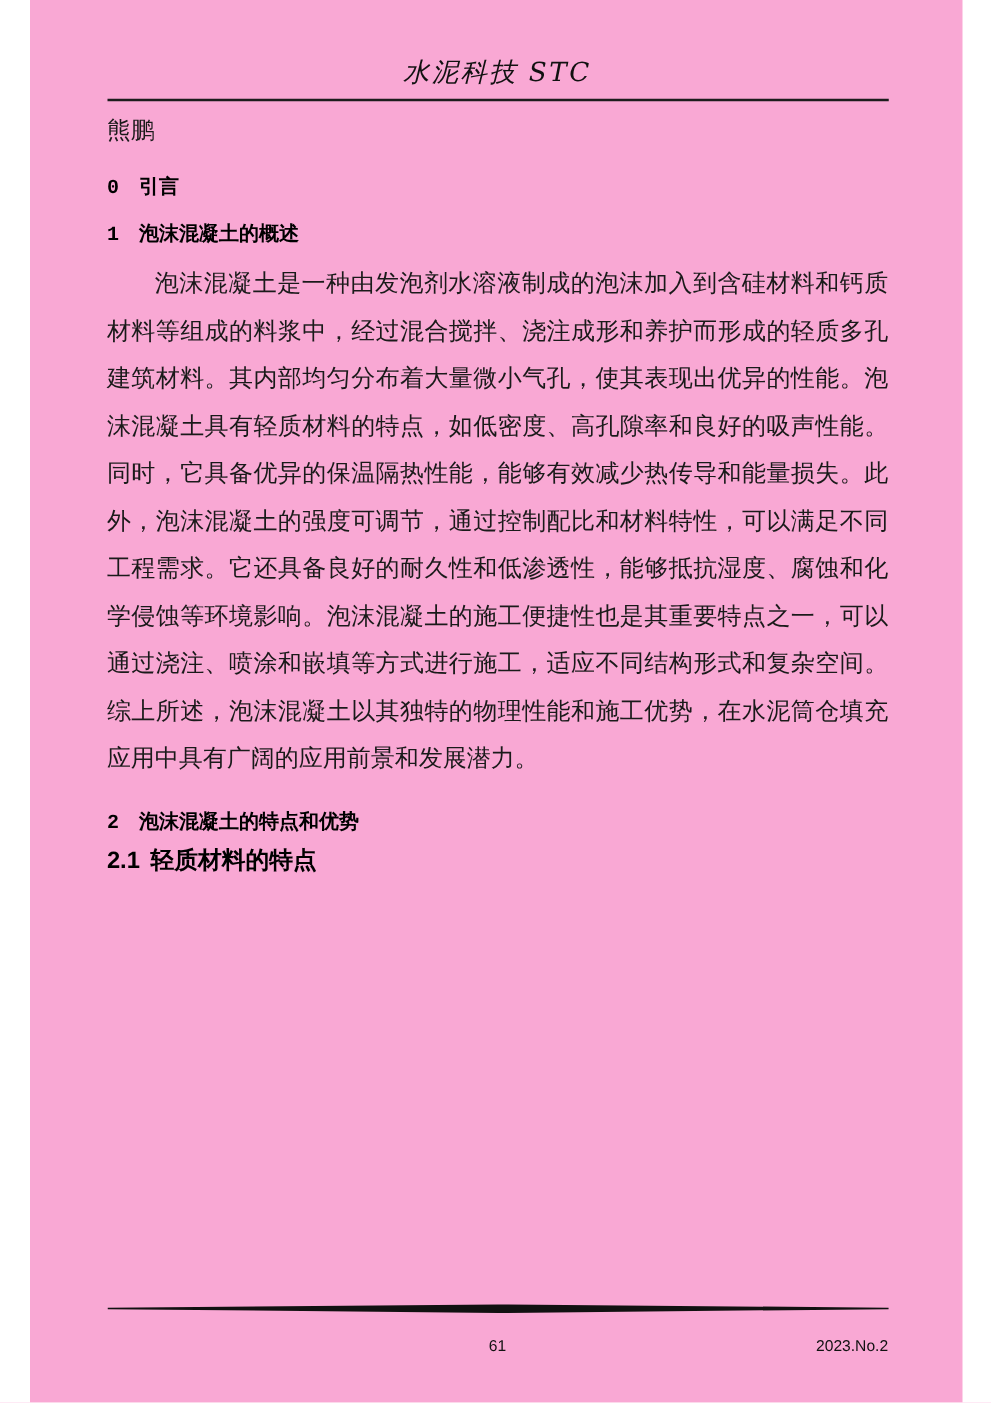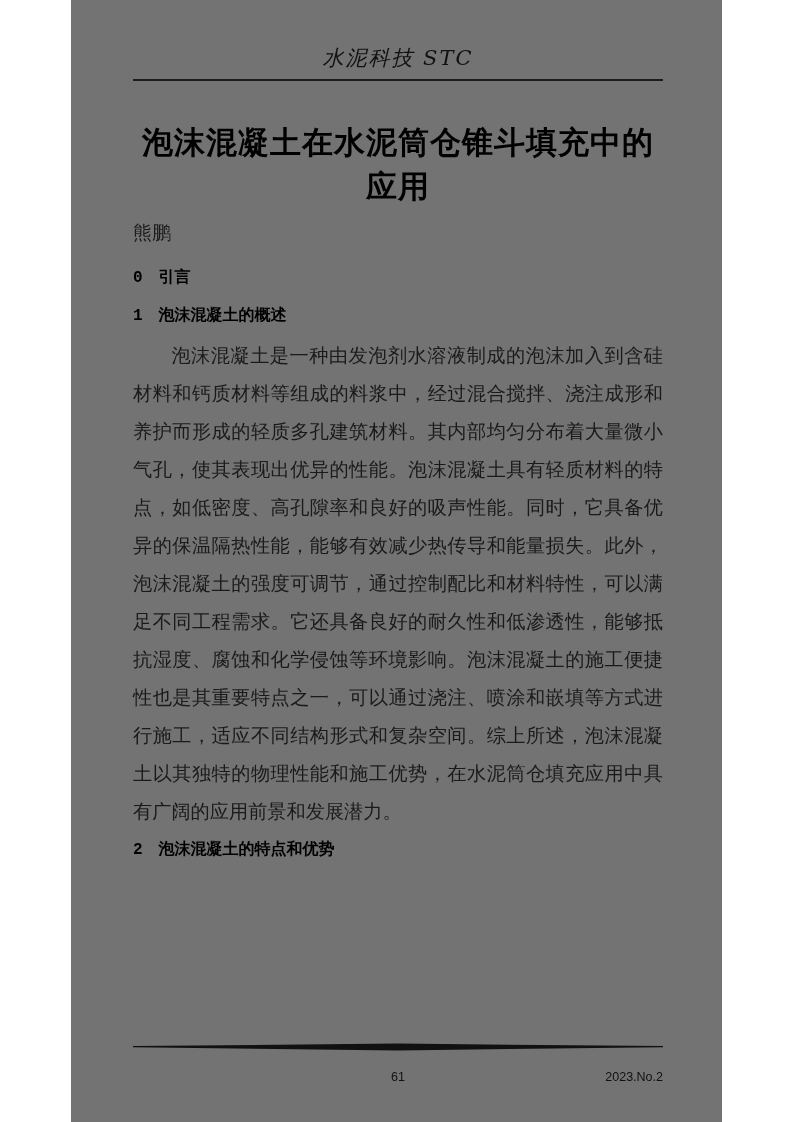--- a/index.html
+++ b/index.html
@@ -2,24 +2,24 @@
 <html><head>
 <meta charset="utf-8">
 <style>
   html, body {
     margin: 0;
     padding: 0;
     background: #ffffff;
   }
   .page {
     position: relative;
-    width: 651px;
+    width: 746px;
     height: 1122px;
     margin: 0 auto;
-    background: #737373;
+    background: #f9a8d4;
     box-sizing: border-box;
     padding: 44px 59px 0 62px;
     color: #1a1a1a;
     overflow: hidden;
   }
   
   .journal-header {
     text-align: center;
   }
   .journal-title {
@@ -85,21 +85,21 @@
     margin: 6px 0 0 0;
     font-family: "Liberation Serif", "DejaVu Serif", serif;
     font-size: 19.2px;
     line-height: 38px;
     text-align: justify;
     text-indent: 2em;
     color: #1a1a1a;
   }
   .body-para.tight { margin-top: 2px; }
   .h1-mid { margin-top: 8px; }
-  .h1-late { margin-top: 4px; }
+  .h1-late { margin-top: 16px; }
   
   .page-footer {
     position: absolute;
     left: 62px;
     right: 59px;
     top: 1043px;
   }
   .footer-rule-svg {
     display: block;
     width: 100%;
@@ -128,32 +128,32 @@
 </head>
 <body>
 
 <div class="page">
 
   <div class="journal-header">
     <span class="journal-title">水泥科技 STC</span>
   </div>
   <hr class="header-rule">
 
-  <div class="article-title">泡沫混凝土在水泥筒仓锥斗填充中的应用</div>
 
   <div class="author-name">熊鹏</div>
 
 
   <h2 class="sec-h1"><span class="num">0</span><span>引言</span></h2>
 
   <h2 class="sec-h1 h1-mid"><span class="num">1</span><span>泡沫混凝土的概述</span></h2>
   <p class="body-para">泡沫混凝土是一种由发泡剂水溶液制成的泡沫加入到含硅材料和钙质材料等组成的料浆中，经过混合搅拌、浇注成形和养护而形成的轻质多孔建筑材料。其内部均匀分布着大量微小气孔，使其表现出优异的性能。泡沫混凝土具有轻质材料的特点，如低密度、高孔隙率和良好的吸声性能。同时，它具备优异的保温隔热性能，能够有效减少热传导和能量损失。此外，泡沫混凝土的强度可调节，通过控制配比和材料特性，可以满足不同工程需求。它还具备良好的耐久性和低渗透性，能够抵抗湿度、腐蚀和化学侵蚀等环境影响。泡沫混凝土的施工便捷性也是其重要特点之一，可以通过浇注、喷涂和嵌填等方式进行施工，适应不同结构形式和复杂空间。综上所述，泡沫混凝土以其独特的物理性能和施工优势，在水泥筒仓填充应用中具有广阔的应用前景和发展潜力。</p>
 
   <h2 class="sec-h1 h1-late"><span class="num">2</span><span>泡沫混凝土的特点和优势</span></h2>
 
+  <h3 class="sec-h2"><span class="num">2.1</span><span>轻质材料的特点</span></h3>
 
   <div class="page-footer">
     <svg class="footer-rule-svg" viewBox="0 0 674 8" preserveAspectRatio="none" aria-hidden="true">
       <polygon points="0,3.1 337,0.6 674,3.1 674,4.3 337,7.4 0,4.3" fill="#111111"></polygon>
     </svg>
     <div class="footer-row">
       <span class="page-number">61</span>
       <span class="issue-label">2023.No.2</span>
     </div>
   </div>

